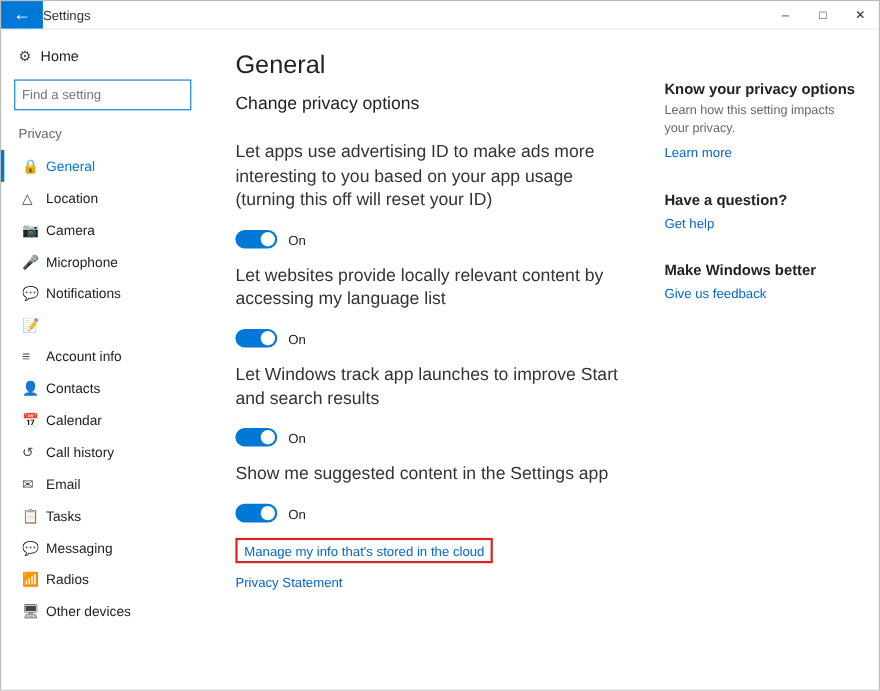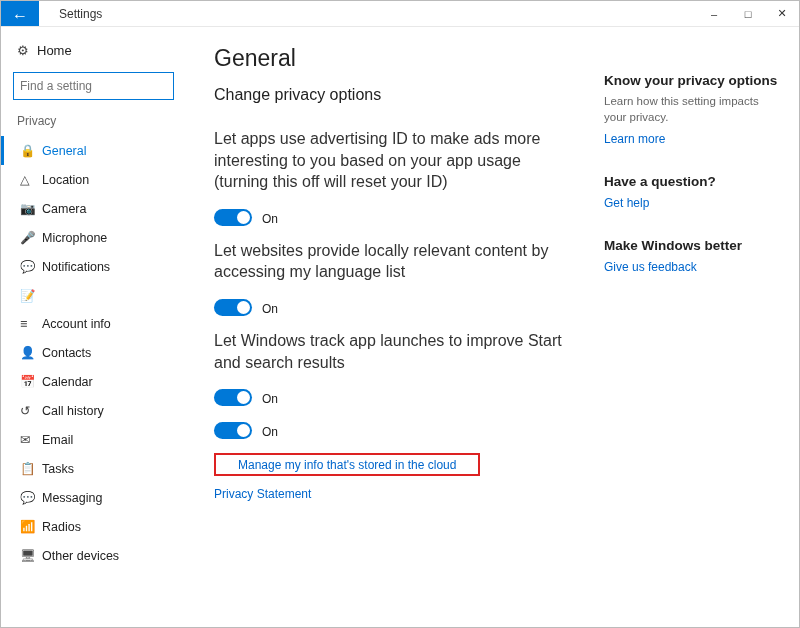--- a/index.html
+++ b/index.html
@@ -1,20 +1,20 @@
 <!DOCTYPE html>
 <html><head>
 <meta charset="utf-8">
 <style>
   * { box-sizing: border-box; margin: 0; padding: 0; }
   body { font-family: "Segoe UI", Arial, sans-serif; font-size: 13px; color: #222; background: #f0f0f0; width: 800px; height: 628px; overflow: hidden; }
   .window { width: 800px; height: 628px; background: #fff; border: 1px solid #bbb; display: flex; flex-direction: column; }
   .titlebar { height: 26px; display: flex; align-items: stretch; border-bottom: 1px solid #e8e8e8; }
   .back-btn { width: 38px; background: #0078d7; display: flex; align-items: center; justify-content: center; color: #fff; font-size: 16px; cursor: pointer; }
-  .title-text { flex: 1; padding-left: 20px; display: flex; align-items: center; font-size: 12px; color: #333; }
+  .title-text { flex: 1; padding-left: 0; display: flex; align-items: center; font-size: 12px; color: #333; }
   .win-controls { display: flex; }
   .win-btn { width: 34px; display: flex; align-items: center; justify-content: center; font-size: 11px; color: #333; cursor: pointer; }
   .content { flex: 1; display: flex; overflow: hidden; }
   .sidebar { width: 185px; border-right: 0; padding: 10px 0 0 0; overflow-y: auto; }
   .home-row { display: flex; align-items: center; padding: 6px 16px; font-size: 13px; cursor: pointer; }
   .home-row .icon { width: 20px; color: #444; }
   .search-wrap { margin: 8px 12px 14px 12px; }
   .search-box { width: 100%; height: 28px; border: 1px solid #0078d7; display: flex; align-items: center; padding: 0 6px; gap: 21px; }
   .search-input { flex: 1; border: none; outline: none; font-size: 12px; color: #666; background: transparent; }
   .search-icon { color: #999; font-size: 12px; }
@@ -27,21 +27,21 @@
   .col-left { width: 360px; }
   .col-right { flex: 1; padding-right: 20px; padding-left: 30px; }
   h1 { font-weight: 400; font-size: 23px; margin-bottom: 14px; }
   h2 { font-weight: 400; font-size: 16px; margin-bottom: 24px; }
   .opt-desc { font-size: 16px; color: #333; line-height: 1.35; margin-bottom: 4px; }
   .toggle-row { display: flex; align-items: flex-end; margin-bottom: 14px; margin-top:16px; }
   .toggle { width: 38px; height: 17px; border-radius: 9px; background: #0078d7; position: relative; margin-right: 10px; cursor: pointer; }
   .toggle .knob { position: absolute; right: 2px; top: 2px; width: 13px; height: 13px; border-radius: 50%; background: #fff; }
   .toggle-label { font-size: 12px; }
   .link { color: #0066cc; font-size: 12px; cursor: pointer; display: inline-block; }
-  .highlight-link { border: 2px solid #d22; padding: 2px 22px; margin-bottom: 10px; display:inline-block; }
+  .highlight-link { border: 2px solid #d22; padding: 2px 6px; margin-bottom: 10px; display:inline-block; }
   .right-heading { font-size: 13.5px; font-weight: 600; margin-top: 28px; margin-bottom: 6px; }
   .right-text { font-size: 11.5px; color: #666; line-height: 1.35; margin-bottom: 6px; }
 </style>
 </head>
 <body>
 
 <div class="window">
 
   <div class="titlebar">
     <div class="back-btn">
@@ -158,20 +158,21 @@
             <div>
               <div class="opt-desc">Let Windows track app launches to improve Start and search results</div>
               <div class="toggle-row">
                 <div class="toggle">
                   <div class="knob"></div>
                 </div>
                 <span class="toggle-label">On</span>
               </div>
             </div>
             <div>
+              <div class="opt-desc">Show me suggested content in the Settings app</div>
               <div class="toggle-row">
                 <div class="toggle">
                   <div class="knob"></div>
                 </div>
                 <span class="toggle-label">On</span>
               </div>
             </div>
           </div>
         <div class="highlight-link">
           <span class="link">Manage my info that's stored in the cloud</span>

